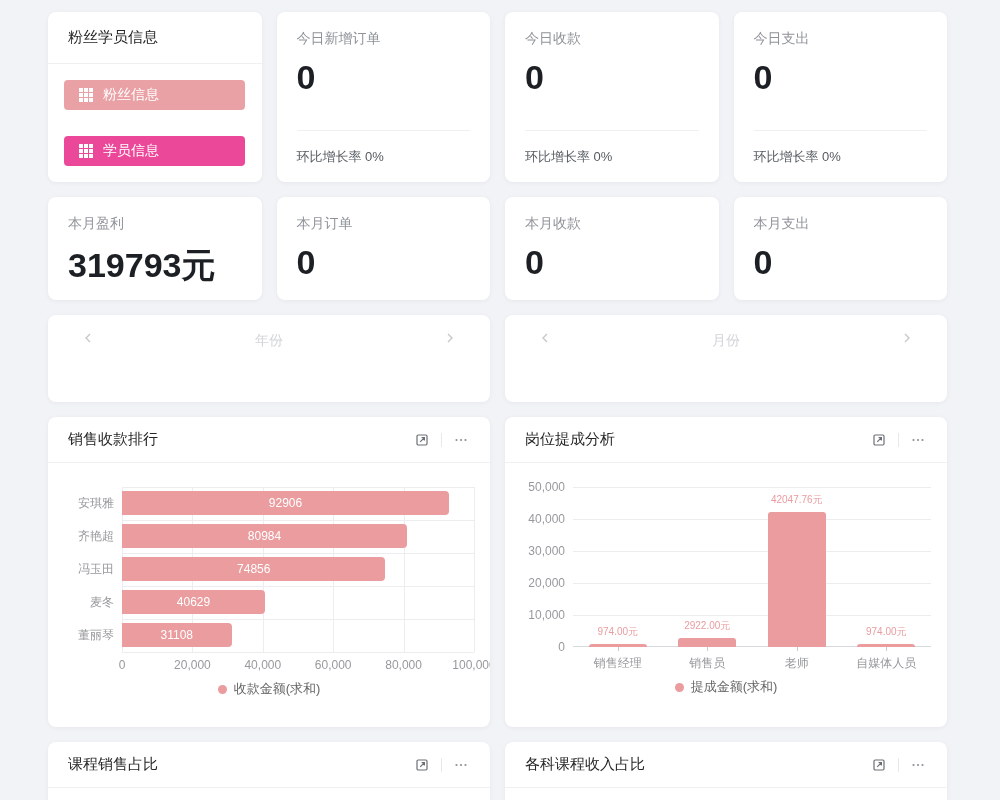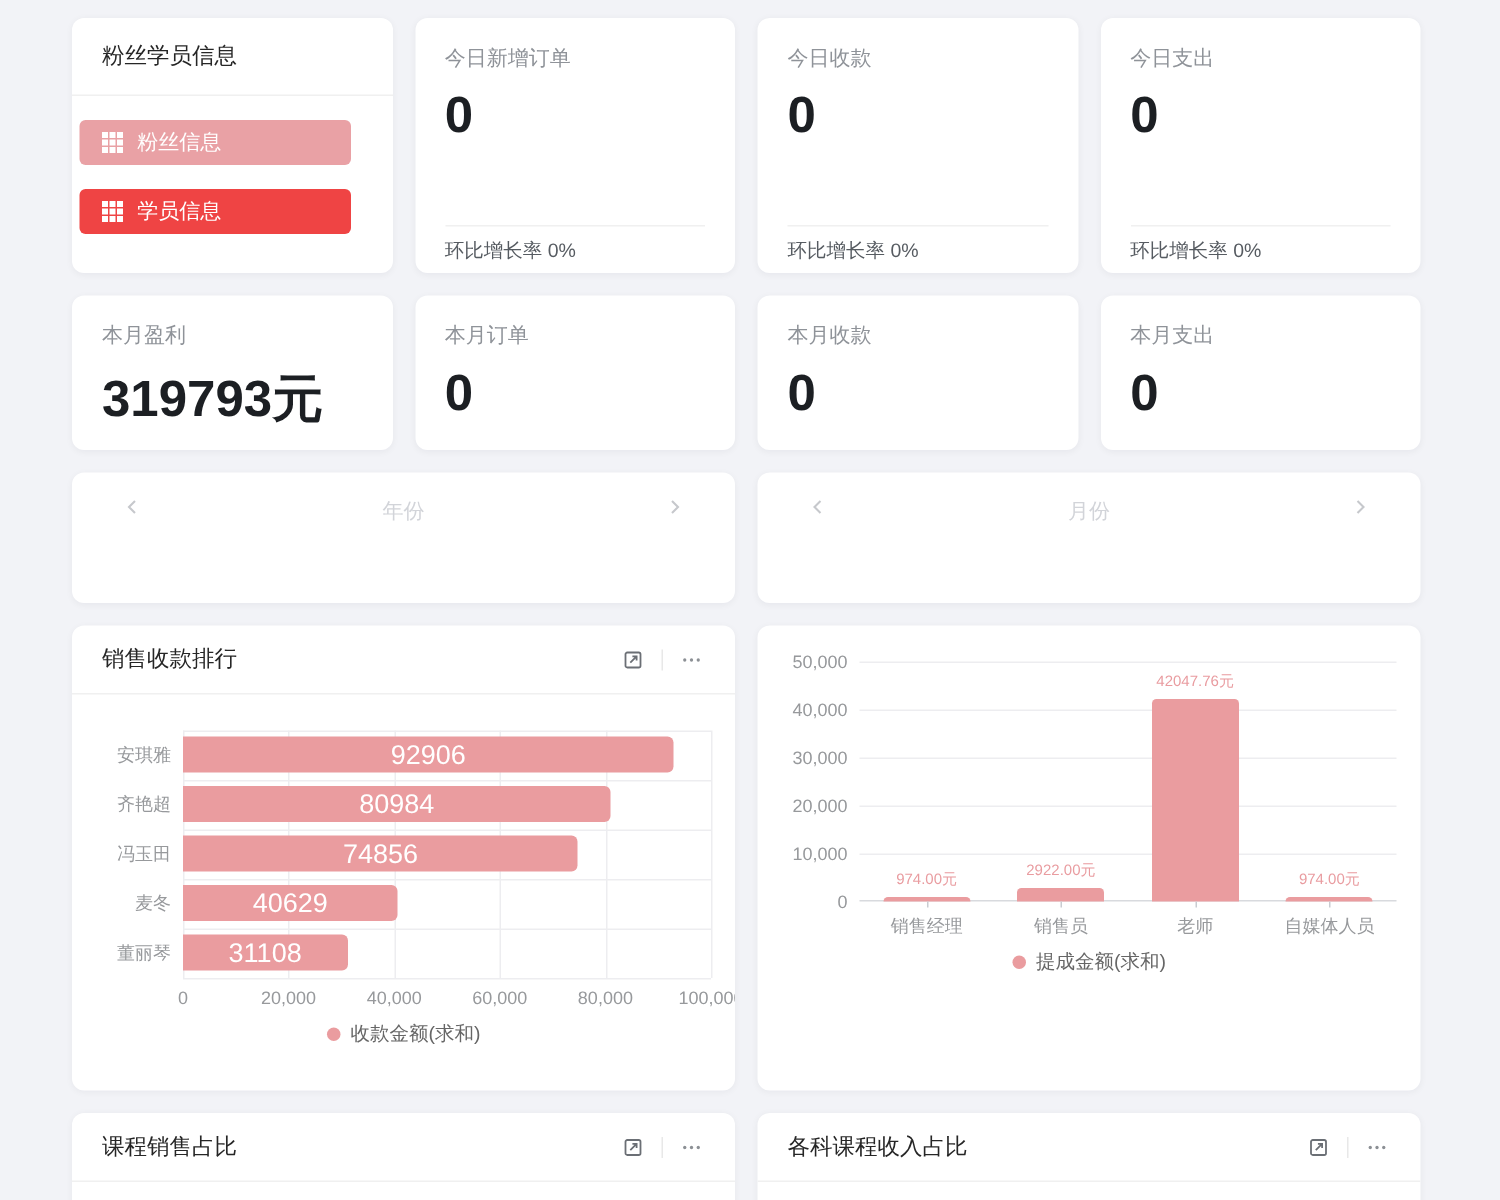--- a/index.html
+++ b/index.html
@@ -12,38 +12,38 @@
   .h-r1 { height:170px; } .h-r2 { height:103px; }
   .carousel { height:87px;padding-left:32px; } .chartcard { height:310px; } .bottomcard { height:140px; }
 
   .card-head { height:46px; display:flex; align-items:center; justify-content:space-between; padding:0 20px; border-bottom:1px solid #f0f0f0; }
   .card-head.tall { height:52px; }
   .card-title { font-size:15px; color:#262626; }
   .head-icons { display:flex; align-items:center; gap:10px; }
   .ic { width:18px; height:18px; display:flex; align-items:center; justify-content:center; cursor:pointer; }
   .vdiv { width:1px; height:14px; background:#e8e8e8; }
 
-  .fan-body { padding:16px 28px; display:flex; flex-direction:column; gap:16px;align-items:flex-end; }
+  .fan-body { padding:16px 16px; display:flex; flex-direction:column; gap:26px; }
   .pill { display:flex; align-items:center; gap:8px; width:181px; height:30px; border:none; border-radius:4px; color:#fff; font-size:14px; padding:0 13px; cursor:pointer; font-family:inherit; }
 
   .stat { padding:18px 20px; }
   .stat-title { font-size:14px; color:#8f9399; }
   .stat-value { font-size:34px; font-weight:700; color:#1c1f23; margin-top:10px; }
-  .stat-foot { position:absolute; left:20px; right:20px; bottom:0; height:32px; border-top:1px solid #f0f0f0; display:flex; align-items:center; font-size:13px; color:#565b61; }
+  .stat-foot { position:absolute; left:20px; right:20px; bottom:0; height:52px; border-top:1px solid #f0f0f0; display:flex; align-items:center; font-size:13px; color:#565b61; }
 
   .car-label { position:absolute; top:17px; left:0; right:0; text-align:center; font-size:14px; color:#d2d4d9; }
   .car-arrow { position:absolute; top:15px; width:16px; height:16px; display:flex; align-items:center; justify-content:center; cursor:pointer; }
   .car-arrow.left { left:32px; } .car-arrow.right { right:32px; }
 
   .chart-body { padding:24px 16px 0 16px; }
   .hplot { position:relative; margin-left:58px; height:165px; }
   .vgridline { position:absolute; top:0; bottom:0; width:1px; background:#ededf0; }
   .hgridline { position:absolute; left:0; right:0; height:1px; background:#ededf0; }
   .hname { position:absolute; left:-58px; width:50px; height:33px; line-height:33px; text-align:right; font-size:12px; color:#97999c; white-space:nowrap; }
-  .hbar { position:absolute; left:0; height:24px; border-radius:0 4px 4px 0; display:flex; align-items:center; justify-content:center; color:#fff; font-size:18px; }
+  .hbar { position:absolute; left:0; height:24px; border-radius:0 4px 4px 0; display:flex; align-items:center; justify-content:center; color:#fff; font-size:12px; }
   .haxis { position:relative; margin-left:58px; height:22px; }
   .haxis span { position:absolute; transform:translateX(-50%); top:6px; font-size:12px; color:#97999c; white-space:nowrap; }
 
   .vplot { position:relative; margin-left:52px; height:160px; }
   .axisline { position:absolute; left:0; right:0; bottom:0; height:1px; background:#d8dade; }
   .ylab { position:absolute; left:-52px; width:44px; text-align:right; font-size:12px; color:#97999c; transform:translateY(-50%); }
   .vbar { position:absolute; bottom:0; width:58px; border-radius:3px 3px 0 0; transform:translateX(-50%); }
   .vval { position:absolute; transform:translateX(-50%); font-size:10px; white-space:nowrap; }
   .vtick { position:absolute; width:1px; height:4px; background:#c9ccd1; top:160px; }
   .vxlabels { display:flex; margin-left:52px; }
@@ -74,21 +74,21 @@
                   <rect x="5" y="5" width="4" height="4"></rect>
                   <rect x="10" y="5" width="4" height="4"></rect>
                   <rect x="0" y="10" width="4" height="4"></rect>
                   <rect x="5" y="10" width="4" height="4"></rect>
                   <rect x="10" y="10" width="4" height="4"></rect>
                 </g>
               </svg>
           </span>
           <span>粉丝信息</span>
         </button>
-        <button class="pill" style="background: #ef4444;">
+        <button class="pill" style="background: #ec4899;">
           <span class="ic">
             <svg width="14" height="14" viewBox="0 0 14 14">
                 <g fill="#fff">
                   <rect x="0" y="0" width="4" height="4"></rect>
                   <rect x="5" y="0" width="4" height="4"></rect>
                   <rect x="10" y="0" width="4" height="4"></rect>
                   <rect x="0" y="5" width="4" height="4"></rect>
                   <rect x="5" y="5" width="4" height="4"></rect>
                   <rect x="10" y="5" width="4" height="4"></rect>
                   <rect x="0" y="10" width="4" height="4"></rect>
@@ -228,20 +228,39 @@
             <span style="left: 100%;">100,000</span>
           </div>
         <div class="legend">
           <span class="dot" style="background: rgb(234, 156, 159);"></span>
           <span>收款金额(求和)</span>
         </div>
       </div>
     </section>
 
     <section class="card chartcard span2">
+      <header class="card-head">
+        <span class="card-title">岗位提成分析</span>
+        <span class="head-icons">
+          <span class="ic">
+            <svg width="16" height="16" viewBox="0 0 16 16" fill="none" stroke="#6b6f75" stroke-width="1.2">
+                <rect x="3" y="3" width="10" height="10" rx="1.2"></rect>
+                <path d="M6.2 9.8 L10.2 5.8 M7.6 5.6 h2.8 v2.8"></path>
+              </svg>
+          </span>
+          <span class="vdiv"></span>
+          <span class="ic">
+            <svg width="16" height="16" viewBox="0 0 16 16" fill="#8c9095">
+                <circle cx="3.5" cy="8" r="1.1"></circle>
+                <circle cx="8" cy="8" r="1.1"></circle>
+                <circle cx="12.5" cy="8" r="1.1"></circle>
+              </svg>
+          </span>
+        </span>
+      </header>
       <div class="chart-body">
         <div class="vplot">
             <div class="hgridline" style="top: 0px;"></div>
             <div class="hgridline" style="top: 32px;"></div>
             <div class="hgridline" style="top: 64px;"></div>
             <div class="hgridline" style="top: 96px;"></div>
             <div class="hgridline" style="top: 128px;"></div>
             <div class="axisline"></div>
             <div class="ylab" style="top: 0px;">50,000</div>
             <div class="ylab" style="top: 32px;">40,000</div>

